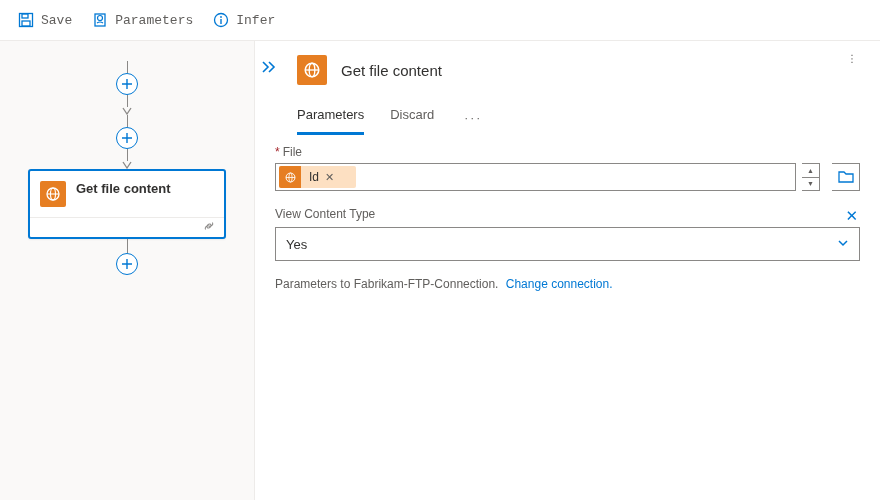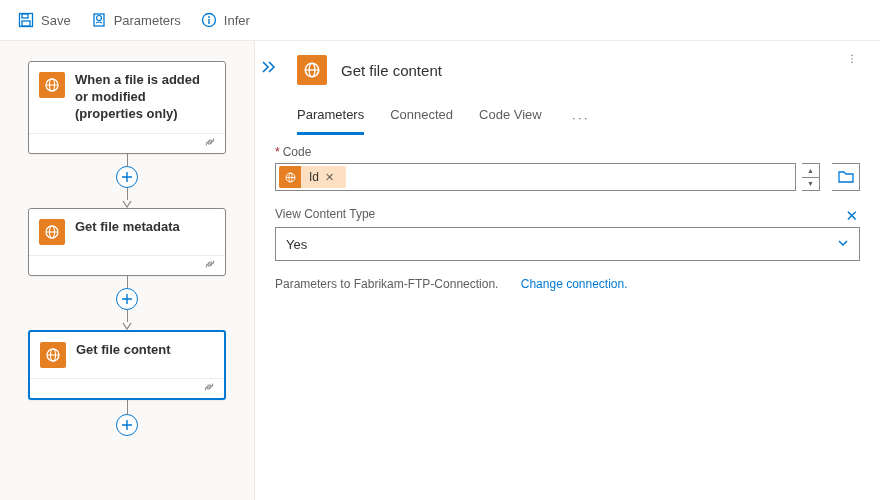--- a/index.html
+++ b/index.html
@@ -1,17 +1,17 @@
 <!DOCTYPE html>
 <html><head>
 <meta charset="utf-8">
 <style>
   * { box-sizing: border-box; margin: 0; padding: 0; }
   body { font-family: "Segoe UI", Arial, sans-serif; font-size: 13px; color: #323130; background: #fff; width: 880px; height: 500px; overflow: hidden; }
-  .toolbar { display: flex; align-items: center; gap: 4px; padding: 8px 10px; border-bottom: 1px solid #edebe9; }
+  .toolbar { display: flex; align-items: center; gap: 4px; padding: 8px 10px; border-bottom: 1px solid #edebe9; font-family: Liberation Mono, monospace; }
   .toolbar-btn { display: flex; align-items: center; gap: 7px; padding: 4px 8px; cursor: pointer; color: #605e5c; }
   .toolbar-btn svg { width: 16px; height: 16px; }
   .toolbar-btn span { color: #605e5c; }
   .main { display: flex; height: calc(100% - 38px); }
   .canvas { width: 255px; background: #faf9f8; border-right: 1px solid #edebe9; padding: 20px 14px; display: flex; flex-direction: column; align-items: center; }
   .node { width: 198px; background: #fff; border: 1px solid #8a8886; border-radius: 3px; box-shadow: 0 1px 2px rgba(0,0,0,0.06); }
   .node.selected { border: 2px solid #0078d4; }
   .node-head { display: flex; align-items: flex-start; gap: 10px; padding: 10px 10px 10px 10px; }
   .node-icon { width: 26px; height: 26px; background: #e67e22; border-radius: 2px; display: flex; align-items: center; justify-content: center; flex-shrink: 0; }
   .node-icon svg { width: 16px; height: 16px; }
@@ -34,36 +34,36 @@
   .more-vert { position: absolute; right: 22px; top: 12px; color: #605e5c; letter-spacing: 1px; font-size: 10px; }
   .tabs { display: flex; gap: 26px; margin-left: 22px; border-bottom: 0; margin-bottom: 10px; align-items: center; }
   .tab { padding: 6px 0 10px 0; font-size: 13px; color: #605e5c; cursor: pointer; border-bottom: 3px solid transparent; }
   .tab.active { color: #323130; font-weight: 400; border-bottom-color: #0078d4; }
   .tab-more { color: #605e5c; padding: 0 4px; letter-spacing: 2px; font-size: 12px; }
   .field-group { margin: 8px 0 14px 0; }
   .field-label { font-size: 12px; color: #605e5c; margin-bottom: 4px; display: flex; align-items: center; gap: 3px; }
   .field-label .req { color: #a4262c; }
   .field-row { display: flex; align-items: stretch; gap: 6px; }
   .field-box { flex: 1; border: 1px solid #8a8886; height: 28px; display: flex; align-items: center; padding: 2px 2px; background: #fff; position: relative; }
-  .token { display: inline-flex; align-items: center; background: #fde0c2; height: 22px; border-radius: 2px; margin-left: 1px; padding-right: 12px; text-align: center; }
+  .token { display: inline-flex; align-items: center; background: #fde0c2; height: 22px; border-radius: 2px; margin-left: 1px; padding-right: 22px; text-align: center; }
   .token-icon { width: 22px; height: 22px; background: #e67e22; border-top-left-radius: 2px; border-bottom-left-radius: 2px; display: flex; align-items: center; justify-content: center; margin-right: 6px; }
   .token-icon svg { width: 13px; height: 13px; }
   .token-label { font-size: 12px; margin-left: 2px; color: #323130; }
   .token-x { margin-left: 6px; font-size: 11px; color: #605e5c; cursor: pointer; }
   .stepper { display: flex; flex-direction: column; border: 1px solid #8a8886; border-left: 0; width: 18px; }
   .stepper div { flex: 1; display: flex; align-items: center; justify-content: center; font-size: 7px; color: #605e5c; cursor: pointer; }
   .stepper div:first-child { border-bottom: 1px solid #8a8886; }
   .picker-btn { width: 28px; height: 28px; border: 1px solid #8a8886; border-left: 1px; margin-left: 6px; display: flex; align-items: center; justify-content: center; cursor: pointer; color: #0078d4; }
   .picker-btn svg { width: 16px; height: 16px; }
   .field-label-row { display: flex; justify-content: space-between; align-items: center; }
   .clear-x { color: #0078d4; cursor: pointer; padding: 2px; font-size: 15px; }
   .select-box { border: 1px solid #8a8886; height: 30px; display: flex; align-items: center; justify-content: space-between; padding: 16px 10px; cursor: pointer; }
   .chev svg { width: 12px; height: 12px; color: #0078d4; }
   .conn-text { font-size: 12px; color: #605e5c; margin-top: 16px; }
-  .conn-link { color: #0078d4; cursor: pointer; margin-left: 19px; }
+  .conn-link { color: #0078d4; cursor: pointer; margin-left: 4px; }
 </style>
 </head>
 <body>
 
 <div class="toolbar">
   <div class="toolbar-btn">
     <svg viewBox="0 0 16 16">
         <rect x="1.5" y="1.5" width="13" height="13" fill="none" stroke="#0078d4" stroke-width="1.3"></rect>
         <rect x="4" y="2" width="6" height="4" fill="none" stroke="#0078d4" stroke-width="1.3"></rect>
         <rect x="4" y="9" width="8" height="5" fill="none" stroke="#0078d4" stroke-width="1.3"></rect>
@@ -84,70 +84,36 @@
         <circle cx="8" cy="5" r="0.9" fill="#0078d4"></circle>
         <rect x="7.3" y="7" width="1.4" height="5" fill="#0078d4"></rect>
       </svg>
     <span>Infer</span>
   </div>
 </div>
 
 <div class="main">
   <div class="canvas">
 
-    <div class="node">
-      <div class="node-head">
-        <div class="node-icon">
-            <svg viewBox="0 0 16 16">
-              <circle cx="8" cy="8" r="6" fill="none" stroke="#fff" stroke-width="1.3"></circle>
-              <ellipse cx="8" cy="8" rx="2.5" ry="6" fill="none" stroke="#fff" stroke-width="1.1"></ellipse>
-              <path d="M2 8 H14" stroke="#fff" stroke-width="1.1"></path>
-            </svg>
-          </div>
-        <div class="node-title">When a file is added or modified (properties only)</div>
-      </div>
-      <div class="node-foot">
-          <span class="link-icon"><svg viewBox="0 0 16 16">
-              <path d="M6 10 A3 3 0 0 1 10 6 M10 6 A3 3 0 0 1 6 10 M4 12 A3 3 0 0 1 8 8 M12 4 A3 3 0 0 1 8 8" stroke="#8a8886" stroke-width="1.2" fill="none"></path>
-            </svg></span>
-        </div>
-    </div>
 
     <div class="connector">
       <div class="connector-line" style="height:12px"></div>
       <div class="add-circle">
           <svg viewBox="0 0 12 12">
             <path d="M6 1 V11 M1 6 H11" stroke="#0078d4" stroke-width="1.4"></path>
           </svg>
         </div>
       <div class="connector-line" style="height:12px"></div>
       <span class="arrowhead">
           <svg viewBox="0 0 10 8">
             <path d="M1 1 L5 7 L9 1" fill="none" stroke="#8a8886" stroke-width="1.3"></path>
           </svg>
         </span>
     </div>
 
-    <div class="node">
-      <div class="node-head">
-        <div class="node-icon">
-            <svg viewBox="0 0 16 16">
-              <circle cx="8" cy="8" r="6" fill="none" stroke="#fff" stroke-width="1.3"></circle>
-              <ellipse cx="8" cy="8" rx="2.5" ry="6" fill="none" stroke="#fff" stroke-width="1.1"></ellipse>
-              <path d="M2 8 H14" stroke="#fff" stroke-width="1.1"></path>
-            </svg>
-          </div>
-        <div class="node-title">Get file metadata</div>
-      </div>
-      <div class="node-foot">
-          <span class="link-icon"><svg viewBox="0 0 16 16">
-              <path d="M6 10 A3 3 0 0 1 10 6 M10 6 A3 3 0 0 1 6 10 M4 12 A3 3 0 0 1 8 8 M12 4 A3 3 0 0 1 8 8" stroke="#8a8886" stroke-width="1.2" fill="none"></path>
-            </svg></span>
-        </div>
-    </div>
 
     <div class="connector">
       <div class="connector-line" style="height:12px"></div>
       <div class="add-circle">
           <svg viewBox="0 0 12 12">
             <path d="M6 1 V11 M1 6 H11" stroke="#0078d4" stroke-width="1.4"></path>
           </svg>
         </div>
       <div class="connector-line" style="height:12px"></div>
       <span class="arrowhead">
@@ -198,29 +164,28 @@
             <circle cx="8" cy="8" r="6" fill="none" stroke="#fff" stroke-width="1.4"></circle>
             <ellipse cx="8" cy="8" rx="2.5" ry="6" fill="none" stroke="#fff" stroke-width="1.2"></ellipse>
             <path d="M2 8 H14" stroke="#fff" stroke-width="1.2"></path>
           </svg>
         </div>
       <div class="panel-title">Get file content</div>
     </div>
 
     <div class="tabs">
       <div class="tab active">Parameters</div>
-      <div class="tab">Connected</div>
-      <div class="tab">Code View</div>
+      <div class="tab">Discard</div>
       <div class="tab-more">···</div>
     </div>
 
     <div class="field-group">
       <div class="field-label">
           <span class="req">*</span>
-          <span>Code</span>
+          <span>File</span>
         </div>
       <div class="field-row">
         <div class="field-box">
           <span class="token">
             <span class="token-icon">
                 <svg viewBox="0 0 16 16">
                   <circle cx="8" cy="8" r="5.5" fill="none" stroke="#fff" stroke-width="1.2"></circle>
                   <ellipse cx="8" cy="8" rx="2" ry="5.5" fill="none" stroke="#fff" stroke-width="1"></ellipse>
                   <path d="M2.5 8 H13.5" stroke="#fff" stroke-width="1"></path>
                 </svg>

